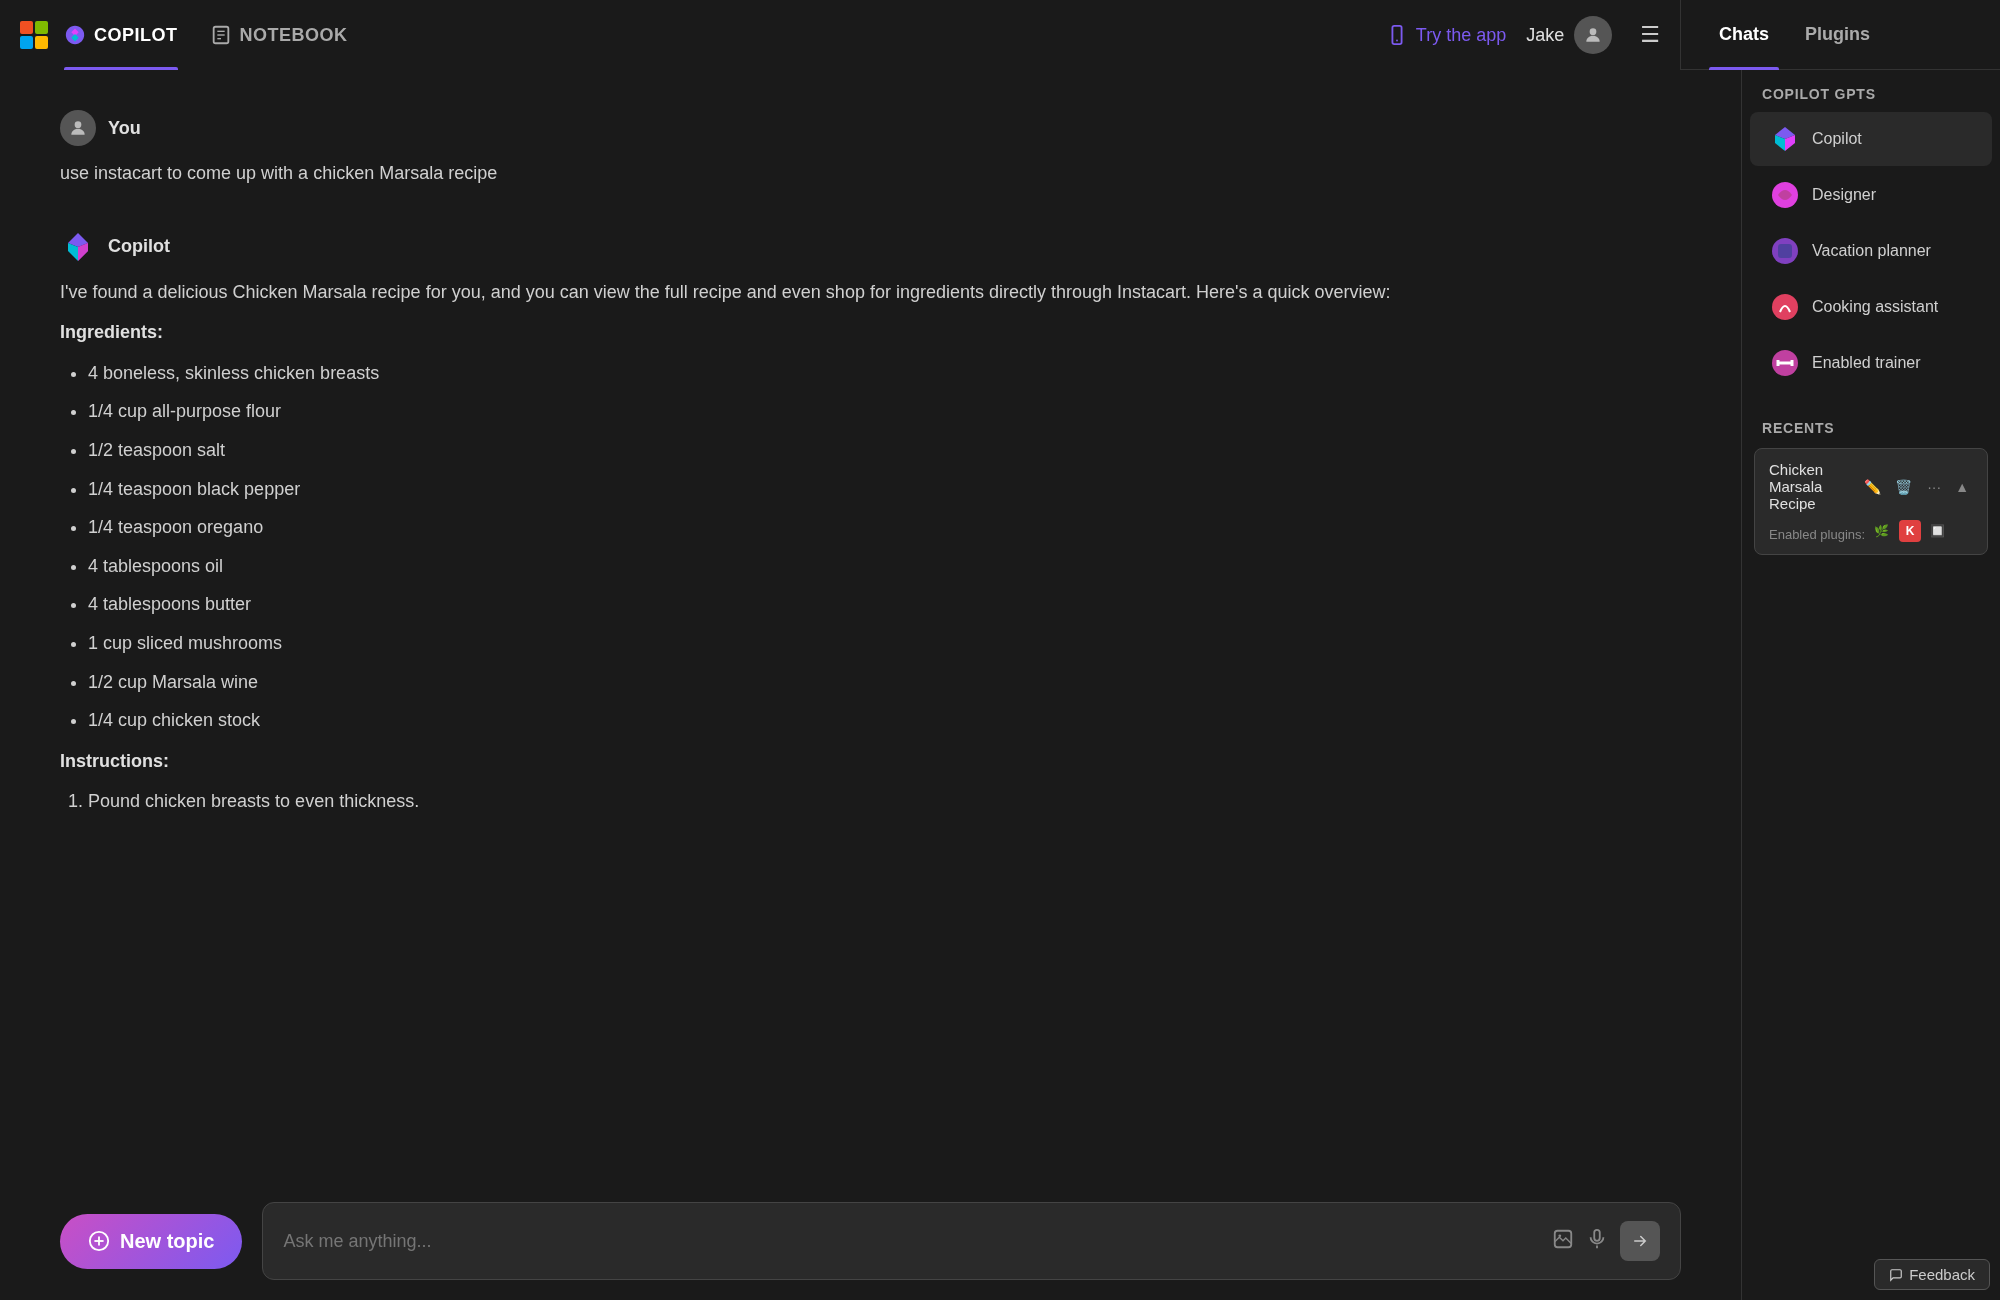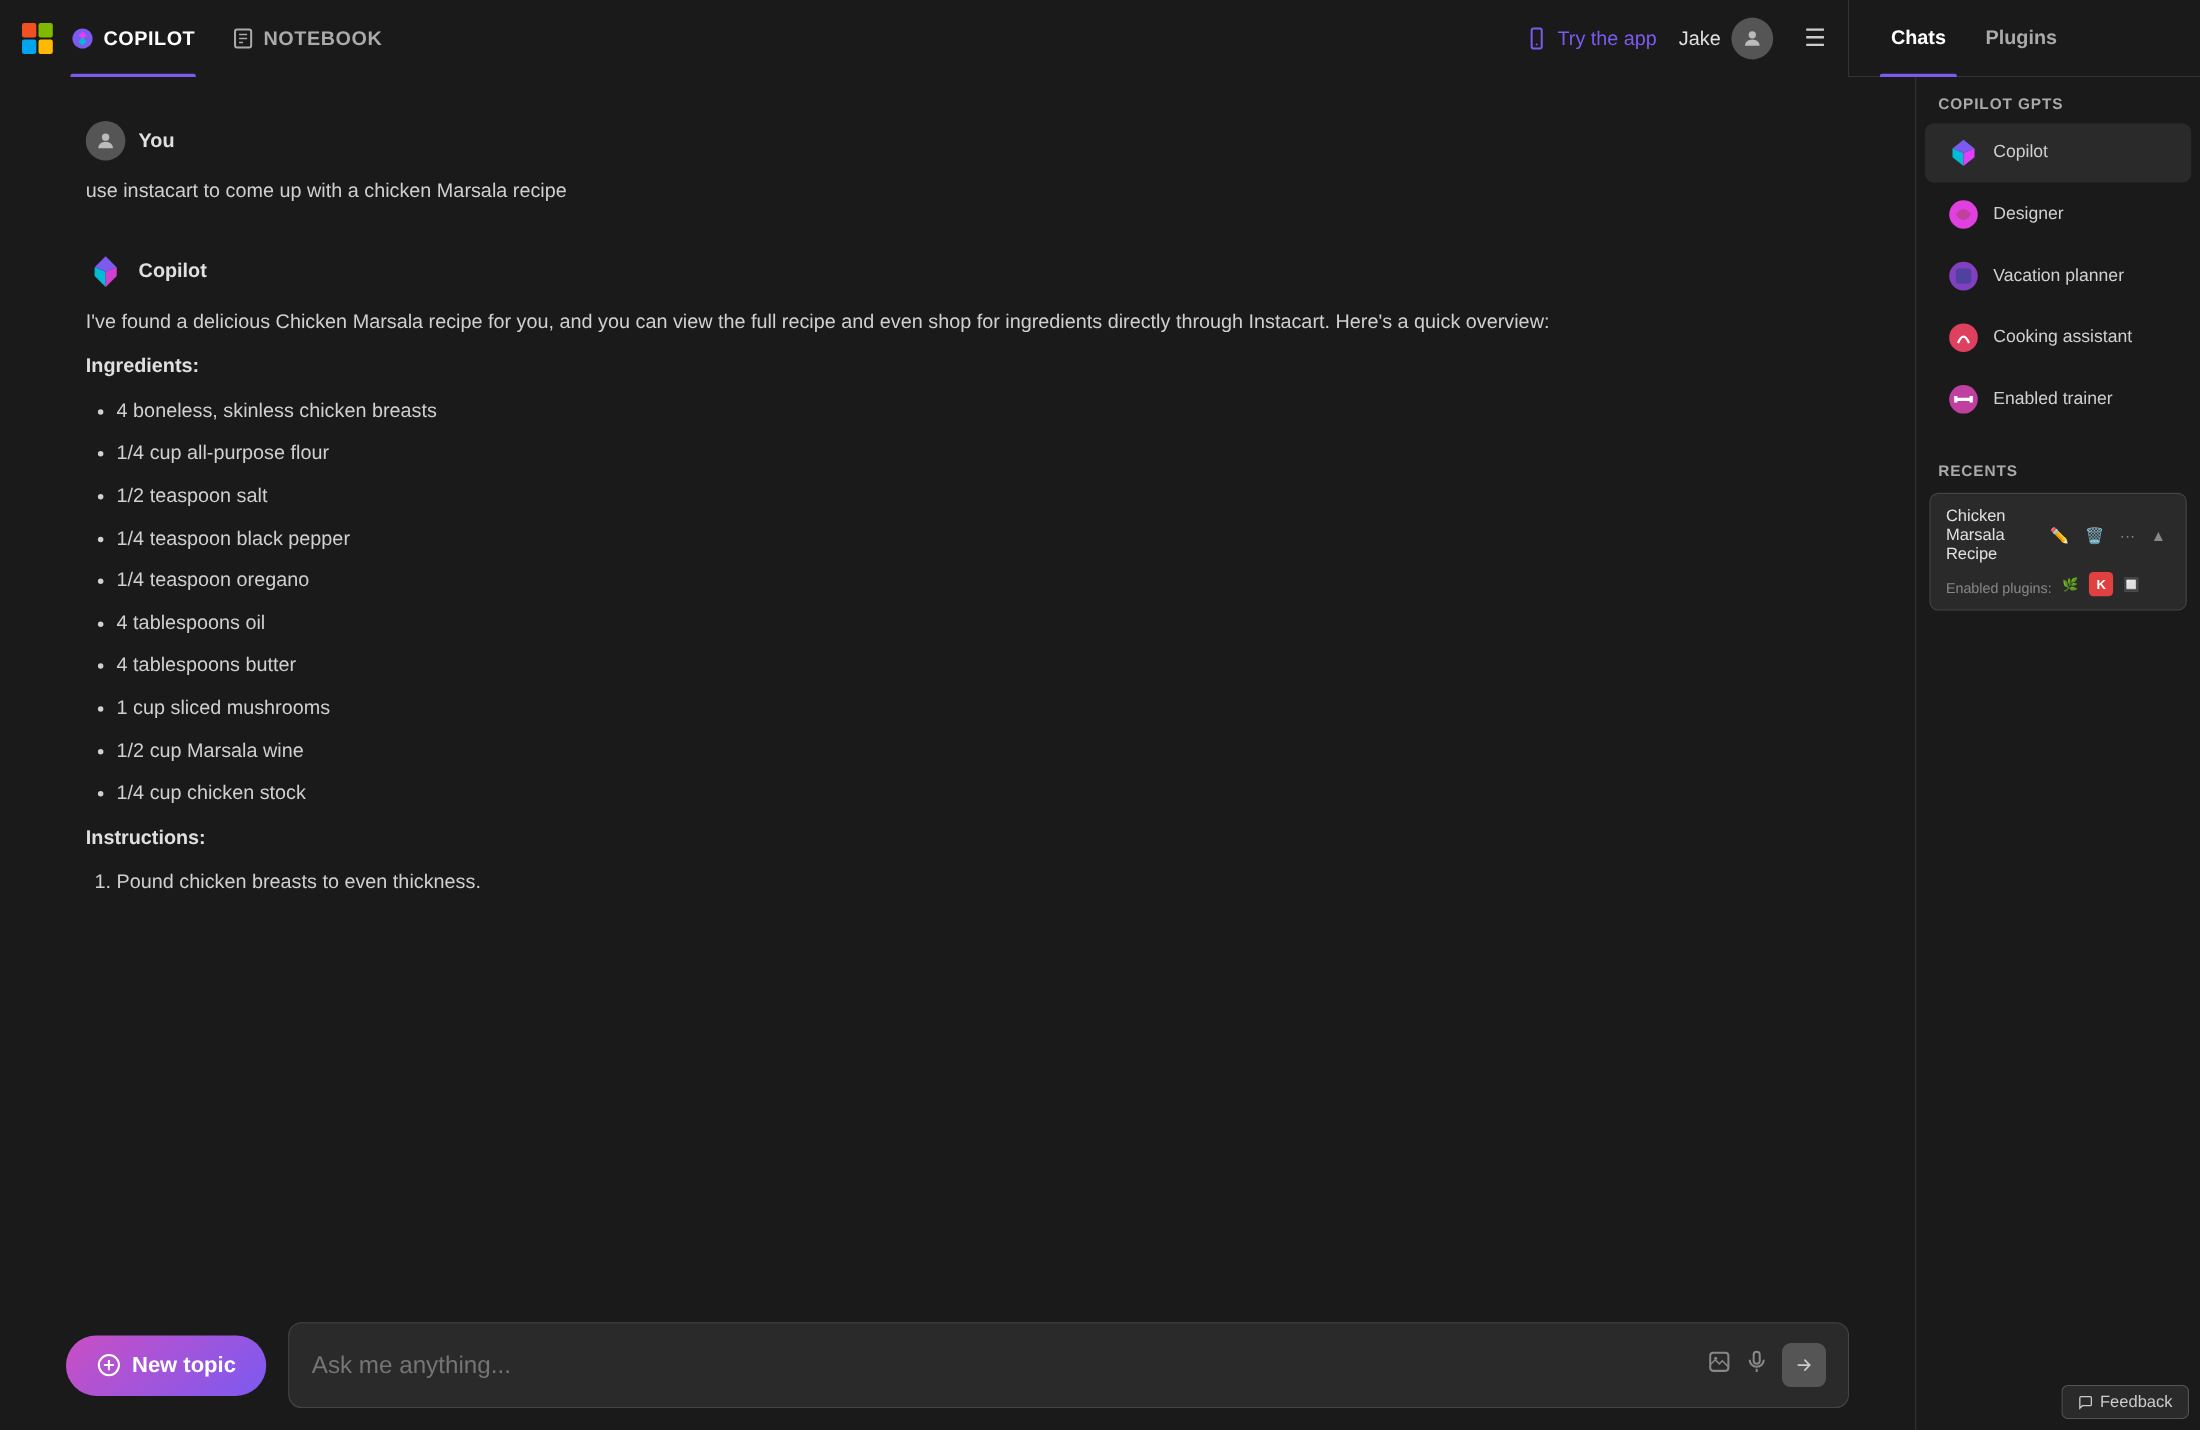--- a/index.html
+++ b/index.html
@@ -144,22 +144,21 @@
     .chat-area {
       flex: 1;
       display: flex;
       flex-direction: column;
       overflow: hidden;
       background: #1a1a1a;
     }
     .chat-messages {
       flex: 1;
       overflow-y: auto;
-      padding: 40px 44px;
-      margin-left: 34px;
+      padding: 40px 60px;
     }
     .message-block {
       margin-bottom: 40px;
     }
     .message-header {
       display: flex;
       align-items: center;
       gap: 12px;
       margin-bottom: 12px;
     }
@@ -250,21 +249,21 @@
       display: flex;
       align-items: center;
       gap: 12px;
     }
     .chat-input {
       flex: 1;
       background: transparent;
       border: none;
       outline: none;
       color: #f9a8d4;
-      font-size: 22px;
+      font-size: 18px;
     }
     .input-icon {
       color: #888;
       font-size: 20px;
       cursor: pointer;
     }
     .send-btn {
       background: #555;
       border: none;
       border-radius: 8px;

